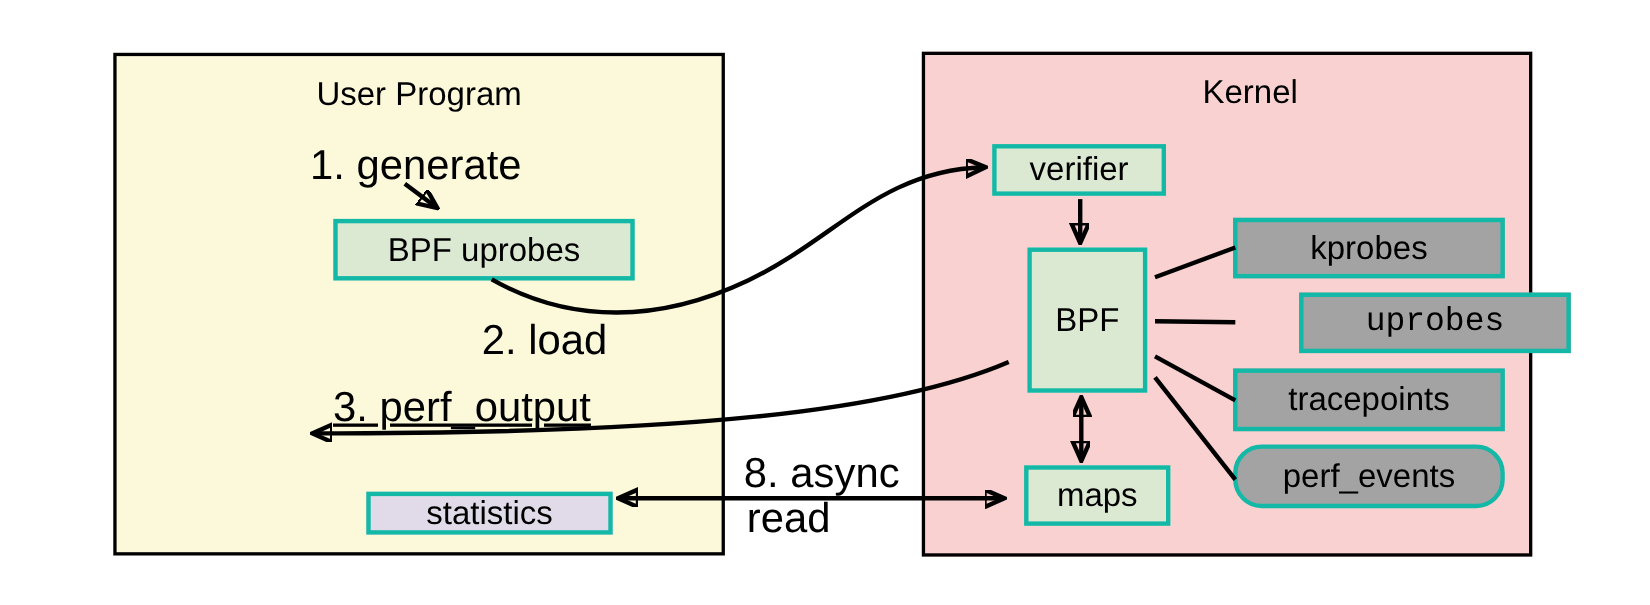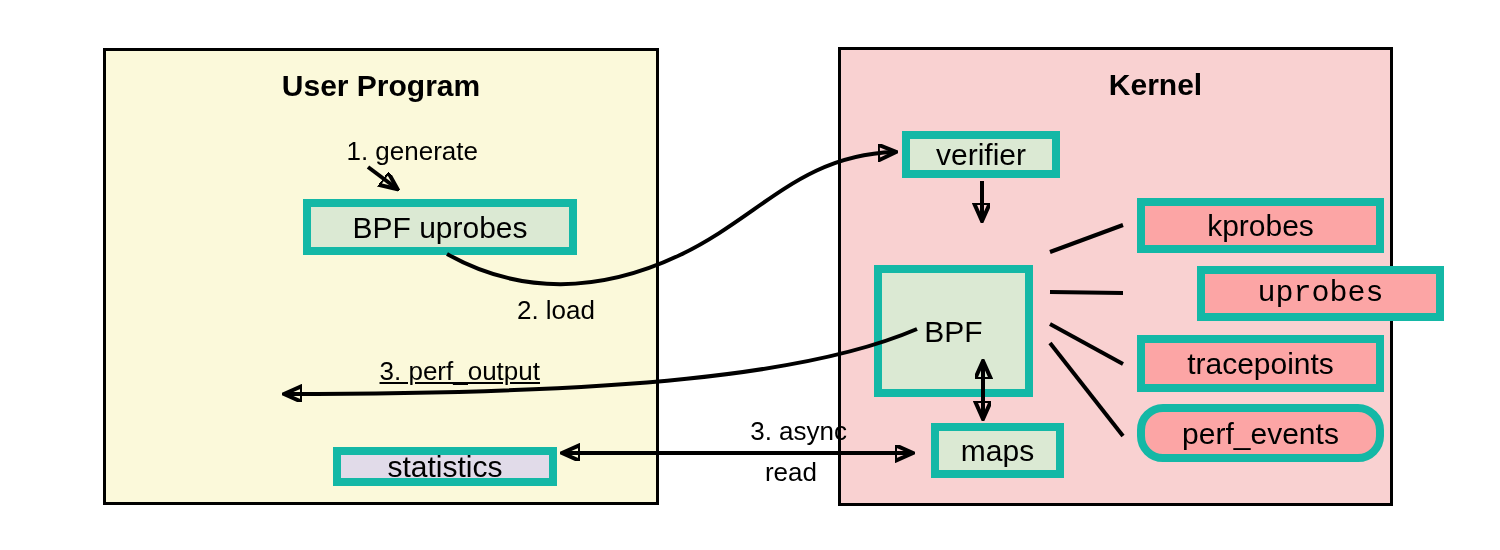--- a/index.html
+++ b/index.html
@@ -5,56 +5,56 @@
   html,body { margin:0; padding:0; background:#ffffff; }
   .canvas {
     position:relative; width:1500px; height:550px; background:#ffffff;
     font-family:"Liberation Sans", sans-serif; color:#000;
     overflow:hidden;
   }
   .region {
     position:absolute; border:3px solid #000; box-sizing:border-box;
   }
   .region-title {
-    position:absolute; text-align:center; font-weight:bold; font-size:30px;
+    position:absolute; text-align:center; font-weight:normal; font-size:30px;
     line-height:30px;
   }
   .node {
-    position:absolute; border:8px solid #14b8a6; box-sizing:border-box;
+    position:absolute; border:4px solid #14b8a6; box-sizing:border-box;
     display:flex; align-items:center; justify-content:center;
     font-size:30px; line-height:37px; text-align:left;
     white-space:pre-line;
   }
   .annot {
-    position:absolute; font-size:26px; line-height:34px; text-align:right;
+    position:absolute; font-size:38px; line-height:34px; text-align:center;
   }
   .bg-user    { background:#FBF9DA; }
   .bg-kernel  { background:#F9D1D1; }
   .bg-green   { background:#DBE9D3; }
-  .bg-blue    { background:#fca5a5;margin-left:16px; }
+  .bg-blue    { background:#a3a3a3; }
   .bg-purple  { background:#E1DBE9; }
   svg.wires { position:absolute; left:0; top:0; pointer-events:none; }
   svg.wires path, svg.wires line { stroke:#000; stroke-width:4; fill:none; }
 </style>
 </head>
 <body>
 
 <div class="canvas">
 
   <div class="region bg-user" style="left:103px; top:48px; width:556px; height:457px;"></div>
   <div class="region bg-kernel" style="left:838px; top:47px; width:555px; height:459px;"></div>
 
   <div class="region-title" style="left:103px; top:71px; width:556px;">User Program</div>
-  <div class="region-title" style="left:878px; top:70px; width:555px;">Kernel</div>
+  <div class="region-title" style="left:838px; top:70px; width:555px;padding-left:21px;">Kernel</div>
 
   <div class="node bg-green" style="left:303px; top:199px; width:274px; height:56px;">BPF uprobes</div>
   <div class="node bg-purple" style="left:333px; top:447px; width:224px; height:39px;">statistics</div>
 
   <div class="node bg-green" style="left:902px; top:131px; width:158px; height:47px;">verifier</div>
-  <div class="node bg-green" style="left:874px; top:225px; width:159px; height:132px;margin-top:40px;">BPF</div>
+  <div class="node bg-green" style="left:934px; top:225px; width:109px; height:132px;">BPF</div>
   <div class="node bg-green" style="left:917px; top:423px; width:133px; height:55px;margin-left:14px;">maps</div>
   <div class="node bg-blue" style="left:1121px; top:198px; width:247px; height:55px;">kprobes</div>
   <div class="node bg-blue" style="left:1181px; top:266px; width:247px; height:55px;font-family:Liberation Mono, monospace;">uprobes</div>
   <div class="node bg-blue" style="left:1121px; top:335px; width:247px; height:57px;">tracepoints</div>
   <div class="node bg-blue" style="left:1121px; top:404px; width:247px; height:58px;border-radius:26px;">perf_events</div>
 
   <svg class="wires" width="1500" height="550" viewBox="0 0 1500 550">
     <defs>
       <marker id="ah" markerUnits="userSpaceOnUse" markerWidth="20" markerHeight="18" refX="16" refY="8" orient="auto-start-reverse">
         <path d="M0,0 L18,8 L0,16 Z" fill="#000" stroke="none"></path>
@@ -68,16 +68,16 @@
     <line x1="983" y1="363" x2="983" y2="417" marker-start="url(#ah)" marker-end="url(#ah)"></line>
     <line x1="1050" y1="252" x2="1123" y2="225"></line>
     <line x1="1050" y1="292" x2="1123" y2="293"></line>
     <line x1="1050" y1="324" x2="1123" y2="364"></line>
     <line x1="1050" y1="343" x2="1123" y2="436"></line>
   </svg>
 
   <div class="annot" style="left:278px; top:134px; width:200px;">1. generate</div>
   <div class="annot" style="left:395px; top:293px; width:200px;">2. load</div>
   <div class="annot" style="left:300px; top:354px; width:240px;text-decoration:underline;">3. perf_output</div>
-  <div class="annot" style="left:647px; top:414px; width:200px;">3. async</div>
+  <div class="annot" style="left:647px; top:414px; width:200px;">8. async</div>
   <div class="annot" style="left:617px; top:455px; width:200px;">read</div>
 
 </div>
 
 </body></html>

